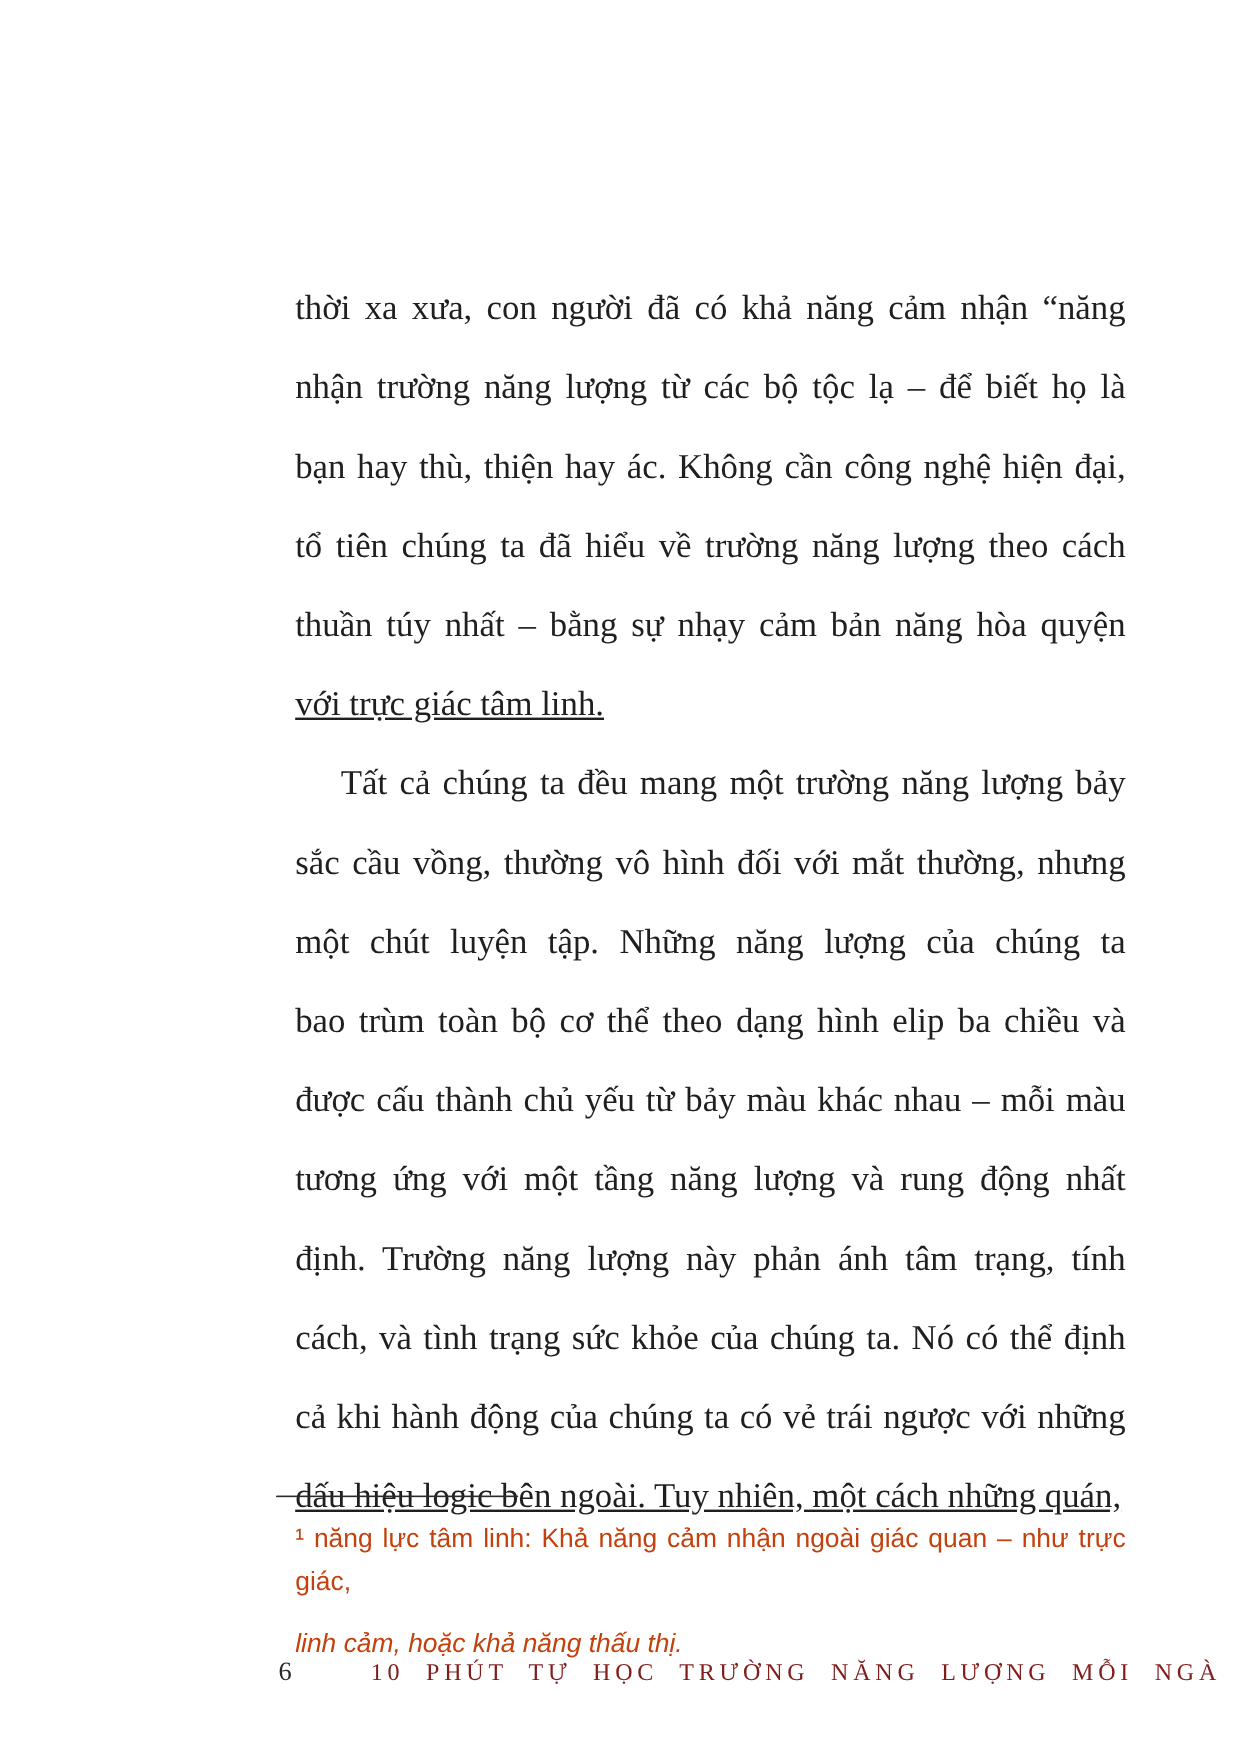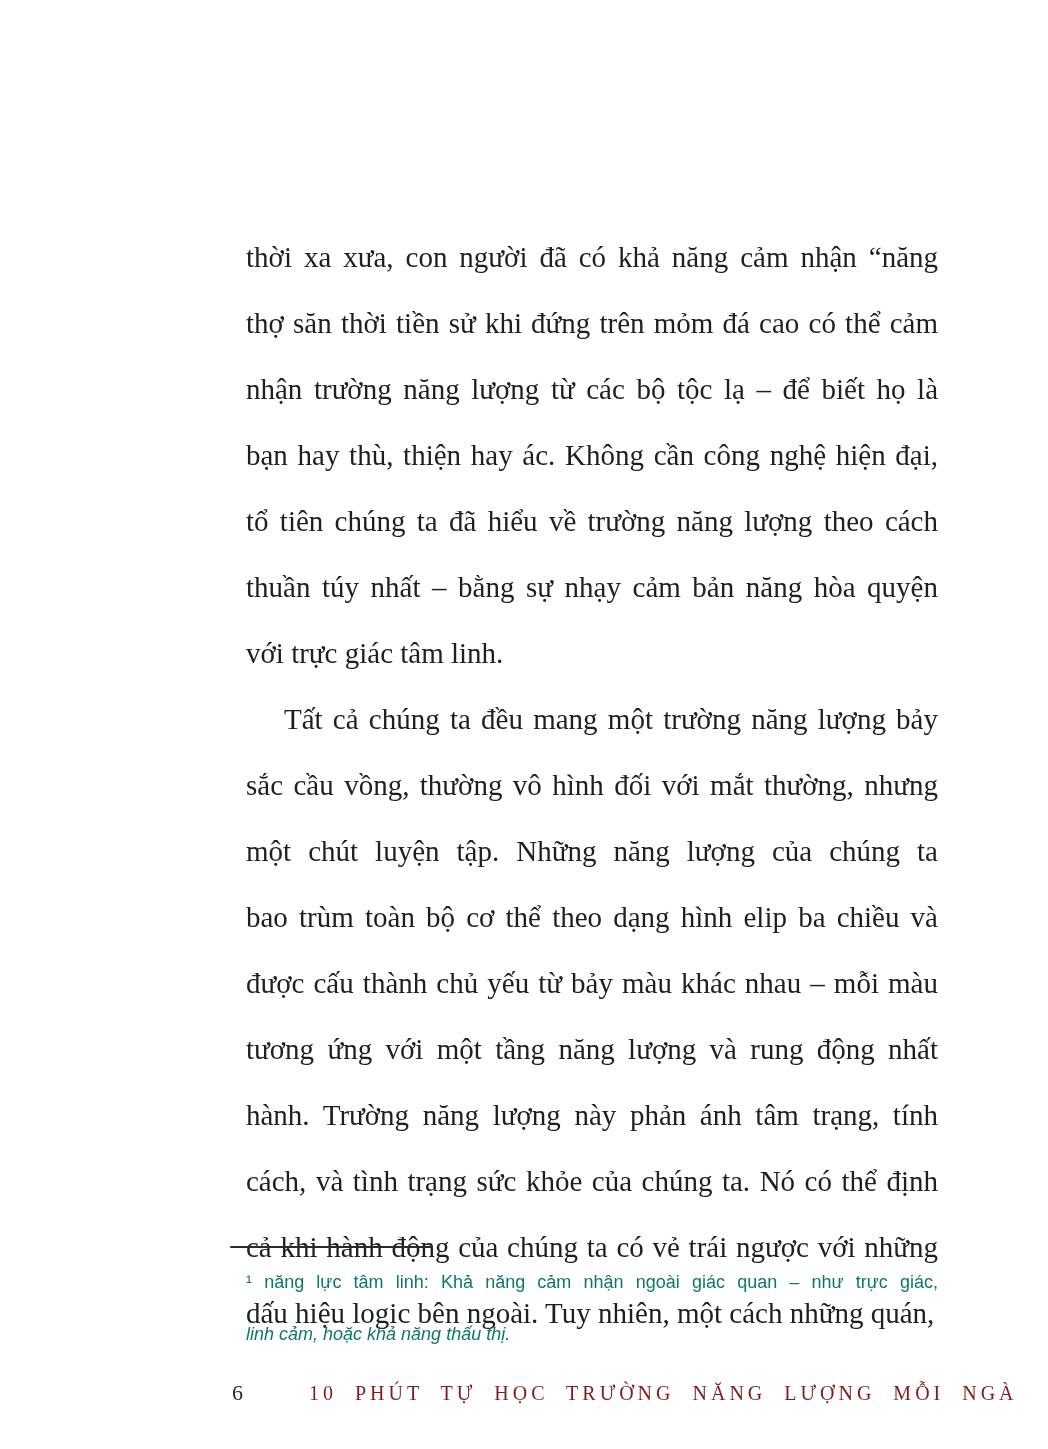--- a/index.html
+++ b/index.html
@@ -33,20 +33,21 @@
     font-size: 29px;
     line-height: 50px;
     text-align: justify;
     text-align-last: justify;
     white-space: normal;
     color: #1f1f1f;
   }
 
   .line.last {
     text-align-last: left;
+    text-decoration: underline;
   }
 
   .line.indent {
     text-indent: 38px;
   }
 
   .footnote-block {
     position: absolute;
     top: 1166px;
     left: 150px;
@@ -55,25 +56,25 @@
 
   .footnote-rule {
     width: 202px;
     border: none;
     border-top: 2px solid #2a2a2a;
     margin-bottom: 14px;
   }
 
   .footnote-line {
     font-family: "Liberation Sans", "DejaVu Sans", sans-serif;
-    font-size: 18px;
+    font-size: 22px;
     line-height: 36px;
     text-align: justify;
     text-align-last: justify;
-    color: #0f766e;
+    color: #c2410c;
   }
 
   .footnote-line.last {
     text-align-last: left;
     font-style: italic;
   }
 
   .footer {
     position: absolute;
     top: 1300px;
@@ -99,35 +100,34 @@
 </style>
 </head>
 <body>
 
 <div class="page">
 
   <div class="content">
 
   <div class="paragraph">
         <div class="line">thời xa xưa, con người đã có khả năng cảm nhận “năng</div>
-        <div class="line">thợ săn thời tiền sử khi đứng trên mỏm đá cao có thể cảm</div>
         <div class="line">nhận trường năng lượng từ các bộ tộc lạ – để biết họ là</div>
         <div class="line">bạn hay thù, thiện hay ác. Không cần công nghệ hiện đại,</div>
         <div class="line">tổ tiên chúng ta đã hiểu về trường năng lượng theo cách</div>
         <div class="line">thuần túy nhất – bằng sự nhạy cảm bản năng hòa quyện</div>
         <div class="line last">với trực giác tâm linh.</div>
       </div>
       <div class="paragraph">
         <div class="line indent">Tất cả chúng ta đều mang một trường năng lượng bảy</div>
         <div class="line">sắc cầu vồng, thường vô hình đối với mắt thường, nhưng</div>
         <div class="line">một chút luyện tập. Những năng lượng của chúng ta</div>
         <div class="line">bao trùm toàn bộ cơ thể theo dạng hình elip ba chiều và</div>
         <div class="line">được cấu thành chủ yếu từ bảy màu khác nhau – mỗi màu</div>
         <div class="line">tương ứng với một tầng năng lượng và rung động nhất</div>
-        <div class="line">hành. Trường năng lượng này phản ánh tâm trạng, tính</div>
+        <div class="line">định. Trường năng lượng này phản ánh tâm trạng, tính</div>
         <div class="line">cách, và tình trạng sức khỏe của chúng ta. Nó có thể định</div>
         <div class="line">cả khi hành động của chúng ta có vẻ trái ngược với những</div>
         <div class="line last">dấu hiệu logic bên ngoài. Tuy nhiên, một cách những quán,</div>
       </div>
     </div>
 
   <div class="footnote-block">
     <hr class="footnote-rule">
     <div>
 

